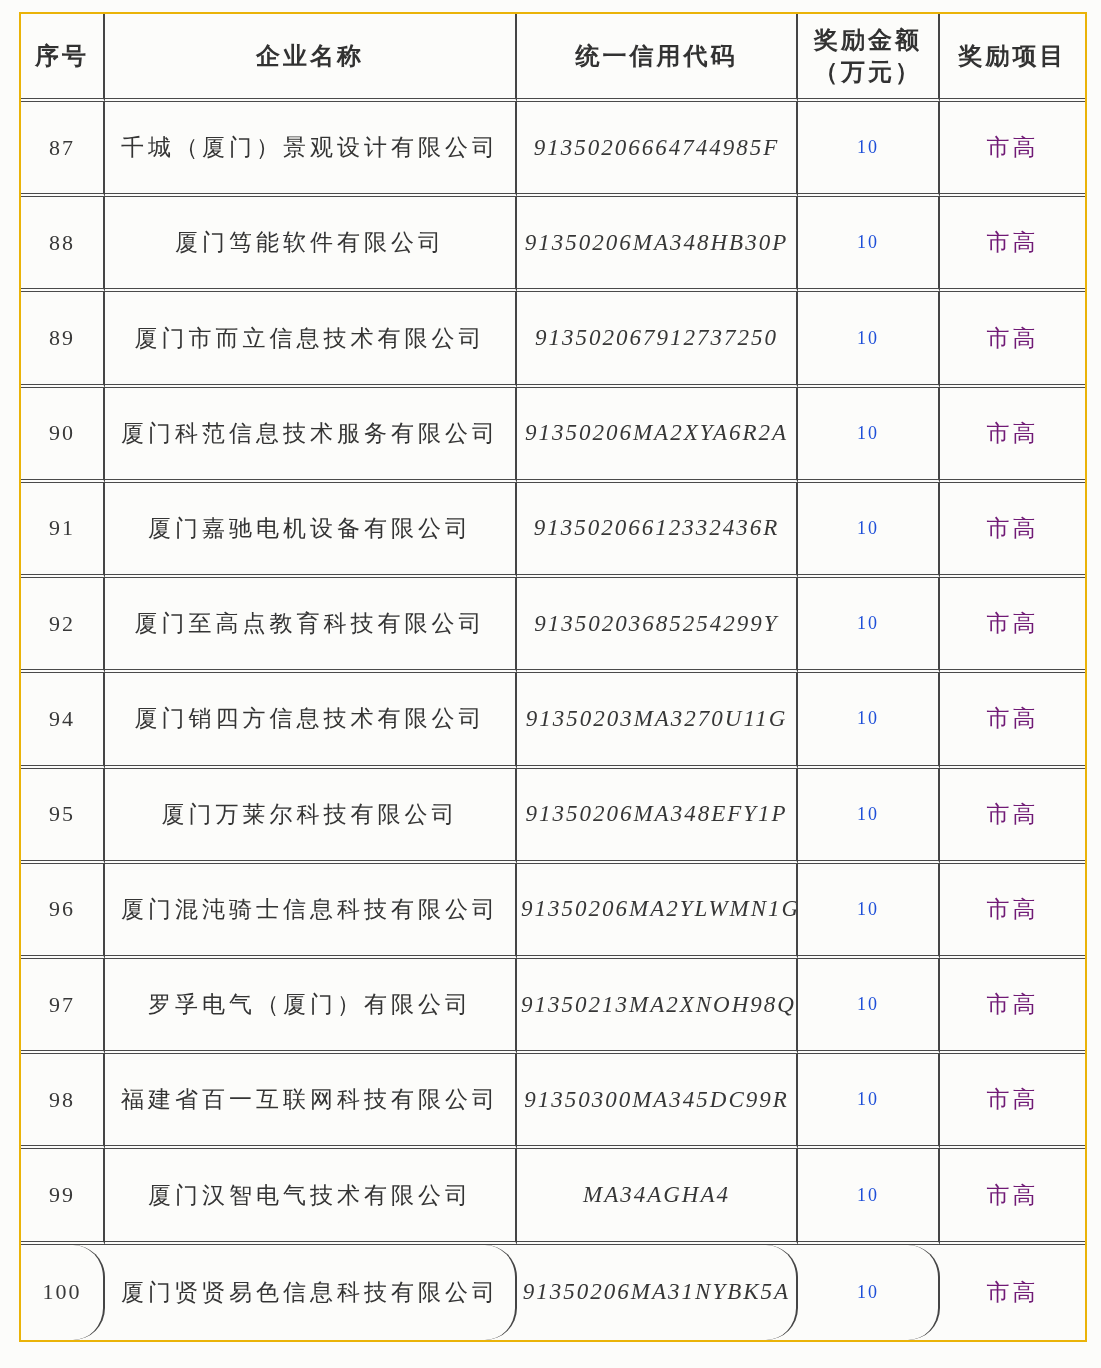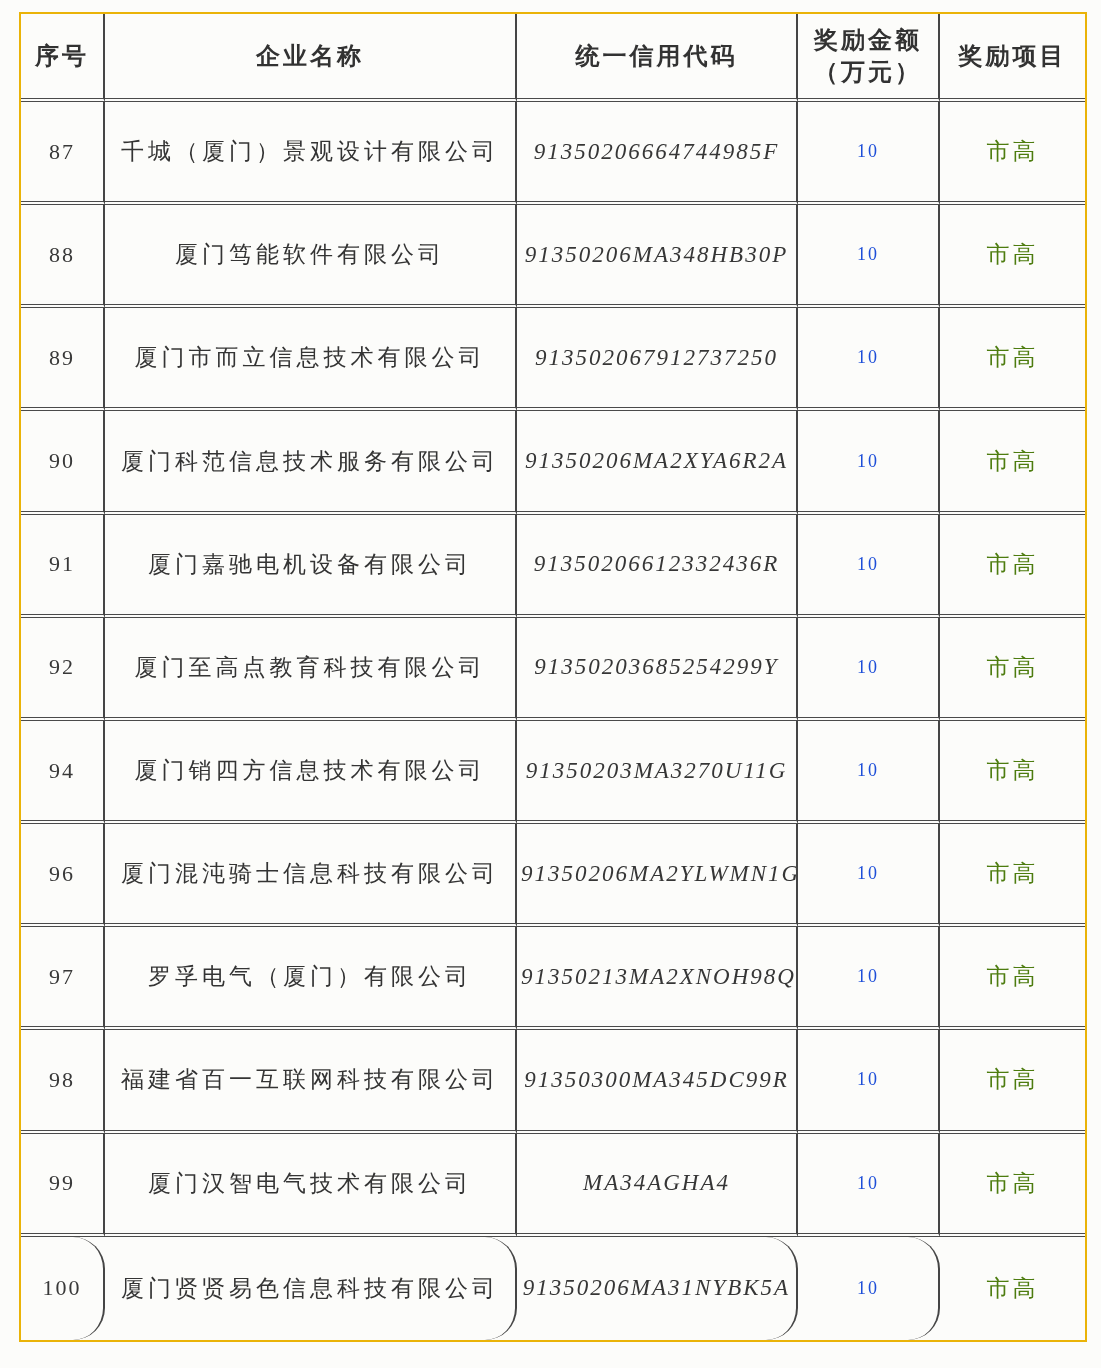--- a/index.html
+++ b/index.html
@@ -78,21 +78,21 @@
     font-style: italic;
   }
   td.cell-amount {
     font-size: 18px;
     letter-spacing: 2px;
     color: #1d4ed8;
   }
   td.cell-project {
     font-size: 23px;
     letter-spacing: 3px;
-    color: #4d7c0f;
+    color: #701a75;
   }
 </style>
 </head>
 <body>
 
 <div class="scan-page">
   <table class="reward-table">
     <colgroup>
       <col class="c-no">
         <col class="c-name">
@@ -156,20 +156,27 @@
         <td class="cell-project">市高</td>
       </tr>
       <tr>
         <td class="cell-no">94</td>
         <td class="cell-name">厦门销四方信息技术有限公司</td>
         <td class="cell-code">91350203MA3270U11G</td>
         <td class="cell-amount">10</td>
         <td class="cell-project">市高</td>
       </tr>
       <tr>
+        <td class="cell-no">95</td>
+        <td class="cell-name">厦门万莱尔科技有限公司</td>
+        <td class="cell-code">91350206MA348EFY1P</td>
+        <td class="cell-amount">10</td>
+        <td class="cell-project">市高</td>
+      </tr>
+      <tr>
         <td class="cell-no">96</td>
         <td class="cell-name">厦门混沌骑士信息科技有限公司</td>
         <td class="cell-code">91350206MA2YLWMN1G</td>
         <td class="cell-amount">10</td>
         <td class="cell-project">市高</td>
       </tr>
       <tr>
         <td class="cell-no">97</td>
         <td class="cell-name">罗孚电气（厦门）有限公司</td>
         <td class="cell-code">91350213MA2XNOH98Q</td>

